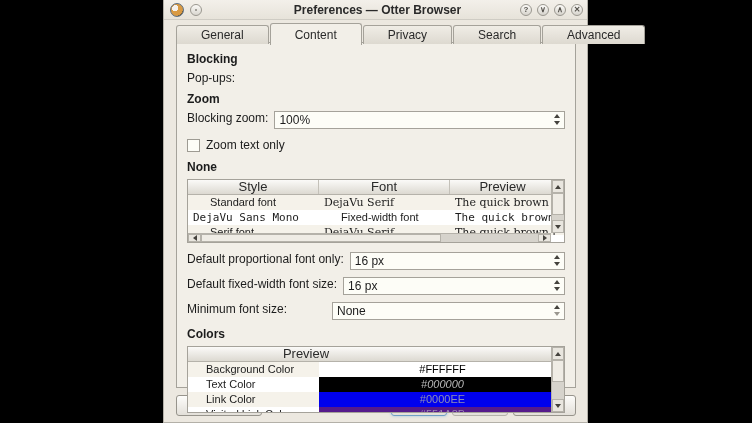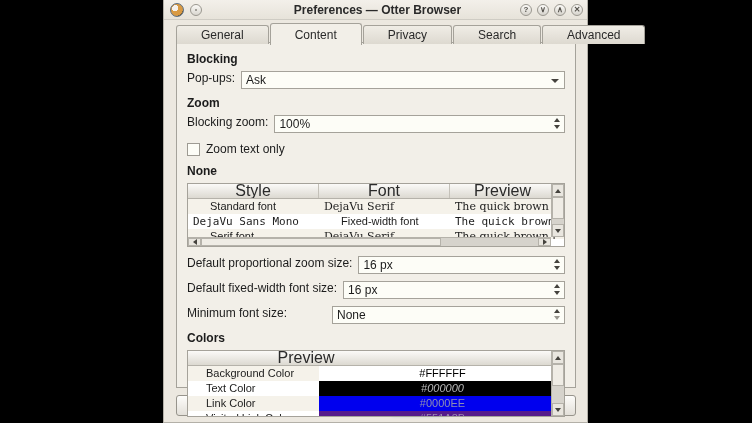--- a/index.html
+++ b/index.html
@@ -58,21 +58,21 @@
   .check-row { display:flex; align-items:center; margin:9px 0 8px 0; }
   .checkbox { width:13px; height:13px; background:#fdfdf7; border:1px solid #9e9b93;
     margin-right:6px; }
 
   
   .tbl { position:relative; border:1px solid #a5a29a; background:#fff; overflow:hidden; }
   .tbl-fonts { height:64px; margin-bottom:9px; }
   .tbl-colors { height:67px; }
   .thead { display:flex; height:15px; background:linear-gradient(#fbfaf8,#dcd9d1);
     border-bottom:1px solid #b5b2aa; }
-  .th { font-size:16px; text-align:center; color:#2a2a2a; line-height:14px;
+  .th { font-size:13px; text-align:center; color:#2a2a2a; line-height:14px;
     border-right:1px solid #c4c1b9; overflow:hidden; white-space:nowrap; }
   .rows { overflow:hidden; }
   .tbl-fonts .rows { height:40px; } .tbl-colors .rows { height:52px; }
   .tr { display:flex; height:15px; background:#fff; }
   .tr:nth-child(odd) { background:#f5f2ea; }
   .td { font-size:11px; line-height:15px; white-space:nowrap; overflow:hidden;padding-left:11px; }
   .serif { font-family:"DejaVu Serif", serif; }
   .mono { font-family:"DejaVu Sans Mono", monospace; }
 
   .c-style { width:131px; padding-left:22px; }
@@ -136,24 +136,20 @@
     <div class="tab">Privacy</div>
     <div class="tab">Search</div>
     <div class="tab">Advanced</div>
   </div>
 
   <div class="pane">
 
     <div class="section-h">Blocking</div>
     <div class="form-row">
       <div class="form-label lbl-popups">Pop-ups:</div>
-      <div class="field">
-        <span>Ask</span>
-        <span class="combo-arrow"></span>
-      </div>
     </div>
 
     <div class="section-h">Zoom</div>
     <div class="form-row">
       <div class="form-label lbl-zoom">Blocking zoom:</div>
       <div class="field">
         <span>100%</span>
         <span class="spin-arrows">
           <span class="spin-up"></span>
           <span class="spin-down"></span>
@@ -204,21 +200,21 @@
         <div class="hs-btn hs-l">
             <span class="arr-l"></span>
           </div>
         <div class="hs-btn hs-r">
             <span class="arr-r"></span>
           </div>
       </div>
     </div>
 
     <div class="form-row">
-      <div class="form-label lbl-size">Default proportional zoom size:</div>
+      <div class="form-label lbl-size">Default proportional font only:</div>
       <div class="field">
         <span>16 px</span>
         <span class="spin-arrows">
             <span class="spin-up"></span>
             <span class="spin-down"></span>
           </span>
       </div>
     </div>
     <div class="form-row">
       <div class="form-label lbl-size">Default fixed-width font size:</div>

